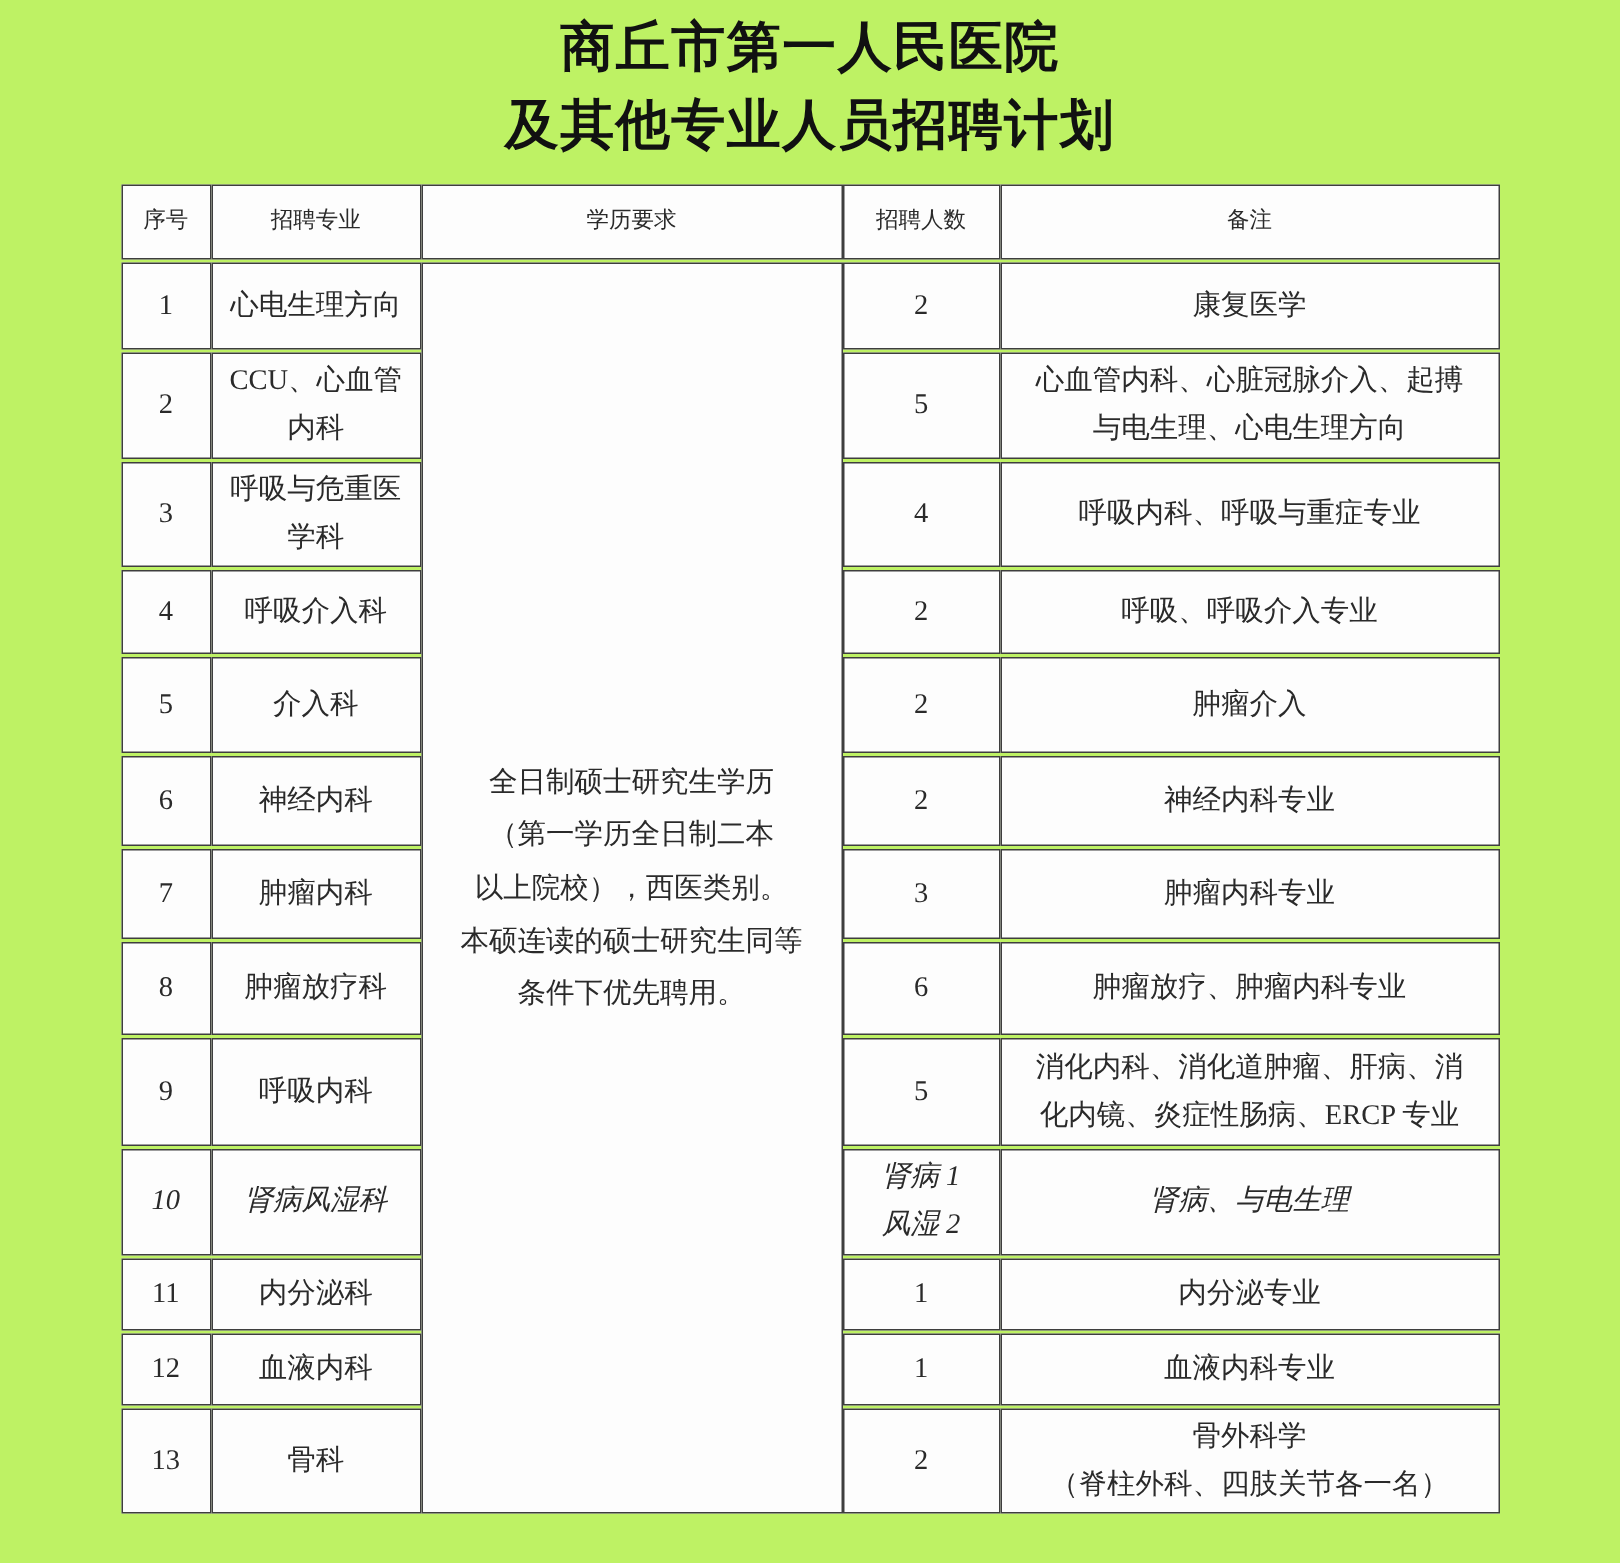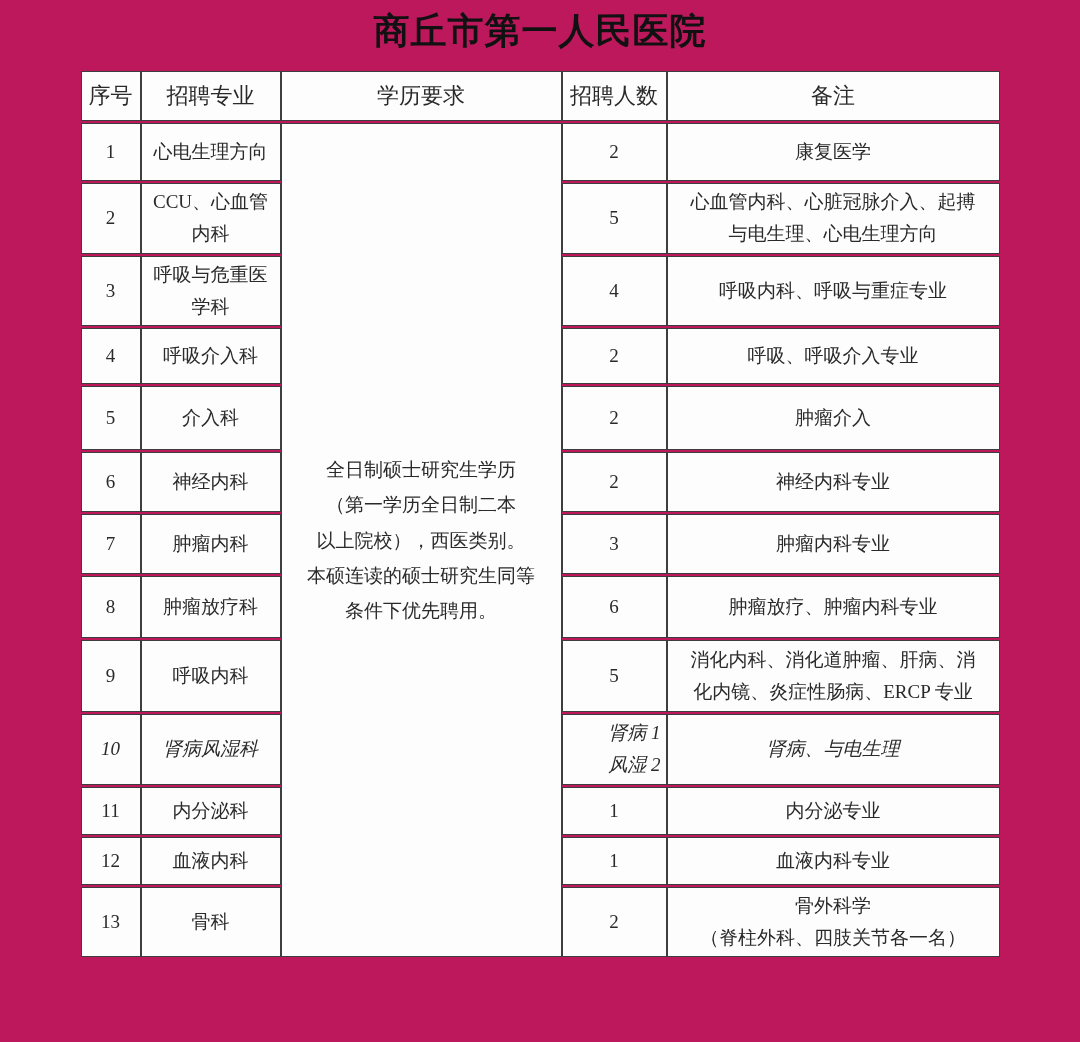--- a/index.html
+++ b/index.html
@@ -5,21 +5,21 @@
   html,body{margin:0;padding:0;}
   body{
     background:#ffffff;
     font-family:"Liberation Serif","DejaVu Serif",serif;
   }
   .page{
     position:relative;
     width:1080px;
     height:1042px;
     margin:0 auto;
-    background:#be185d;
+    background:#bef264;
     color:#1f1f1f;
     overflow:hidden;
   }
   .title-block{
     padding-top:5px;
     text-align:center;
   }
   .title-line{
     font-size:36px;
     font-weight:bold;
@@ -47,36 +47,37 @@
     vertical-align:middle;
     font-size:19px;
     font-weight:normal;
     line-height:1.7;
     padding:2px 5px;
     box-sizing:border-box;
     white-space:pre-line;
     color:#2a2a2a;
     overflow:hidden;
   }
-  th{font-size:22px;}
+  th{font-size:15px;}
   td.c-edu{
     line-height:1.85;
     font-size:19px;
   }
   td.align-left{
-    text-align:right;
+    text-align:center;
   }
 </style>
 </head>
 <body>
 
 <div class="page">
 
   <div class="title-block">
     <div class="title-line">商丘市第一人民医院</div>
+    <div class="title-line">及其他专业人员招聘计划</div>
   </div>
 
   <table class="recruit">
     <colgroup>
       <col class="c1">
         <col class="c2">
         <col class="c3">
         <col class="c4">
         <col class="c5">
     </colgroup>

